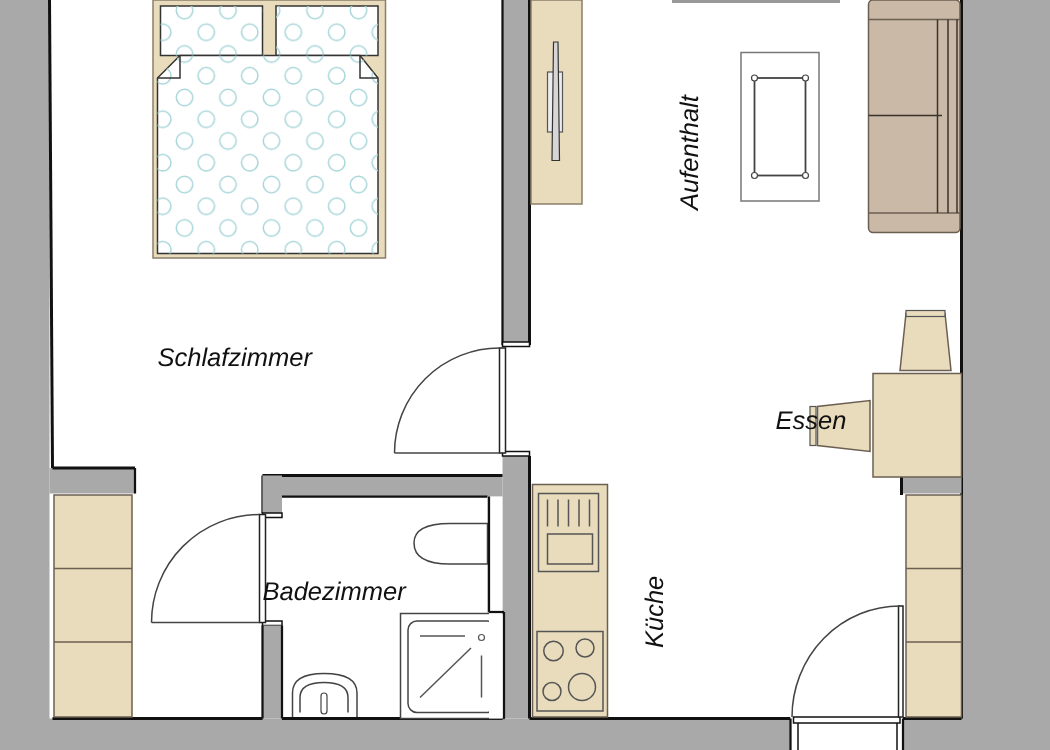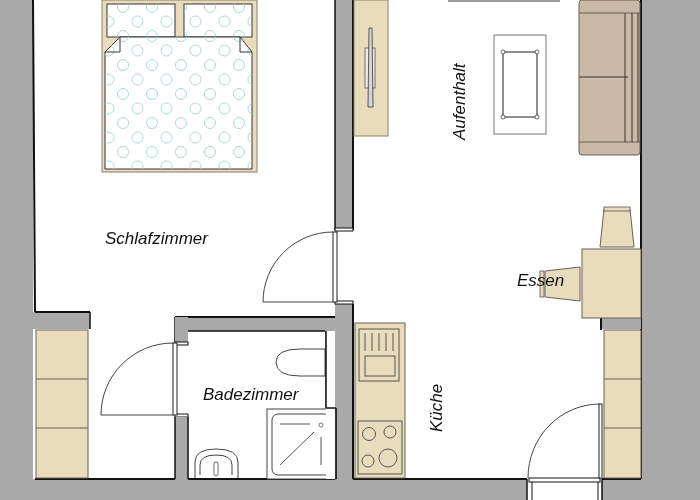--- a/index.html
+++ b/index.html
@@ -180,16 +180,16 @@
     <path d="M 173 343 A 72 72 0 0 0 101 415" fill="none" stroke="#444" stroke-width="1"></path>
     <line x1="101" y1="415" x2="173" y2="415" stroke="#444" stroke-width="1"></line>
   </g>
   <g>
     <rect x="599" y="404" width="3" height="74" fill="#fff" stroke="#222" stroke-width="1"></rect>
     <path d="M 600 404 A 72 74 0 0 0 528 478" fill="none" stroke="#444" stroke-width="1"></path>
   </g>
 </svg>
 
 <div class="label" style="left:105px; top:229px;">Schlafzimmer</div>
-<div class="label" style="left:203px; top:385px;">Badezimmer</div>
+<div class="label" style="left:175px; top:385px;">Badezimmer</div>
 <div class="label rot" style="left:450px; top:140px;">Aufenthalt</div>
 <div class="label" style="left:478px; top:271px;margin-left:39px;">Essen</div>
 <div class="label rot" style="left:427px; top:432px;">Küche</div>
 
 </body></html>

